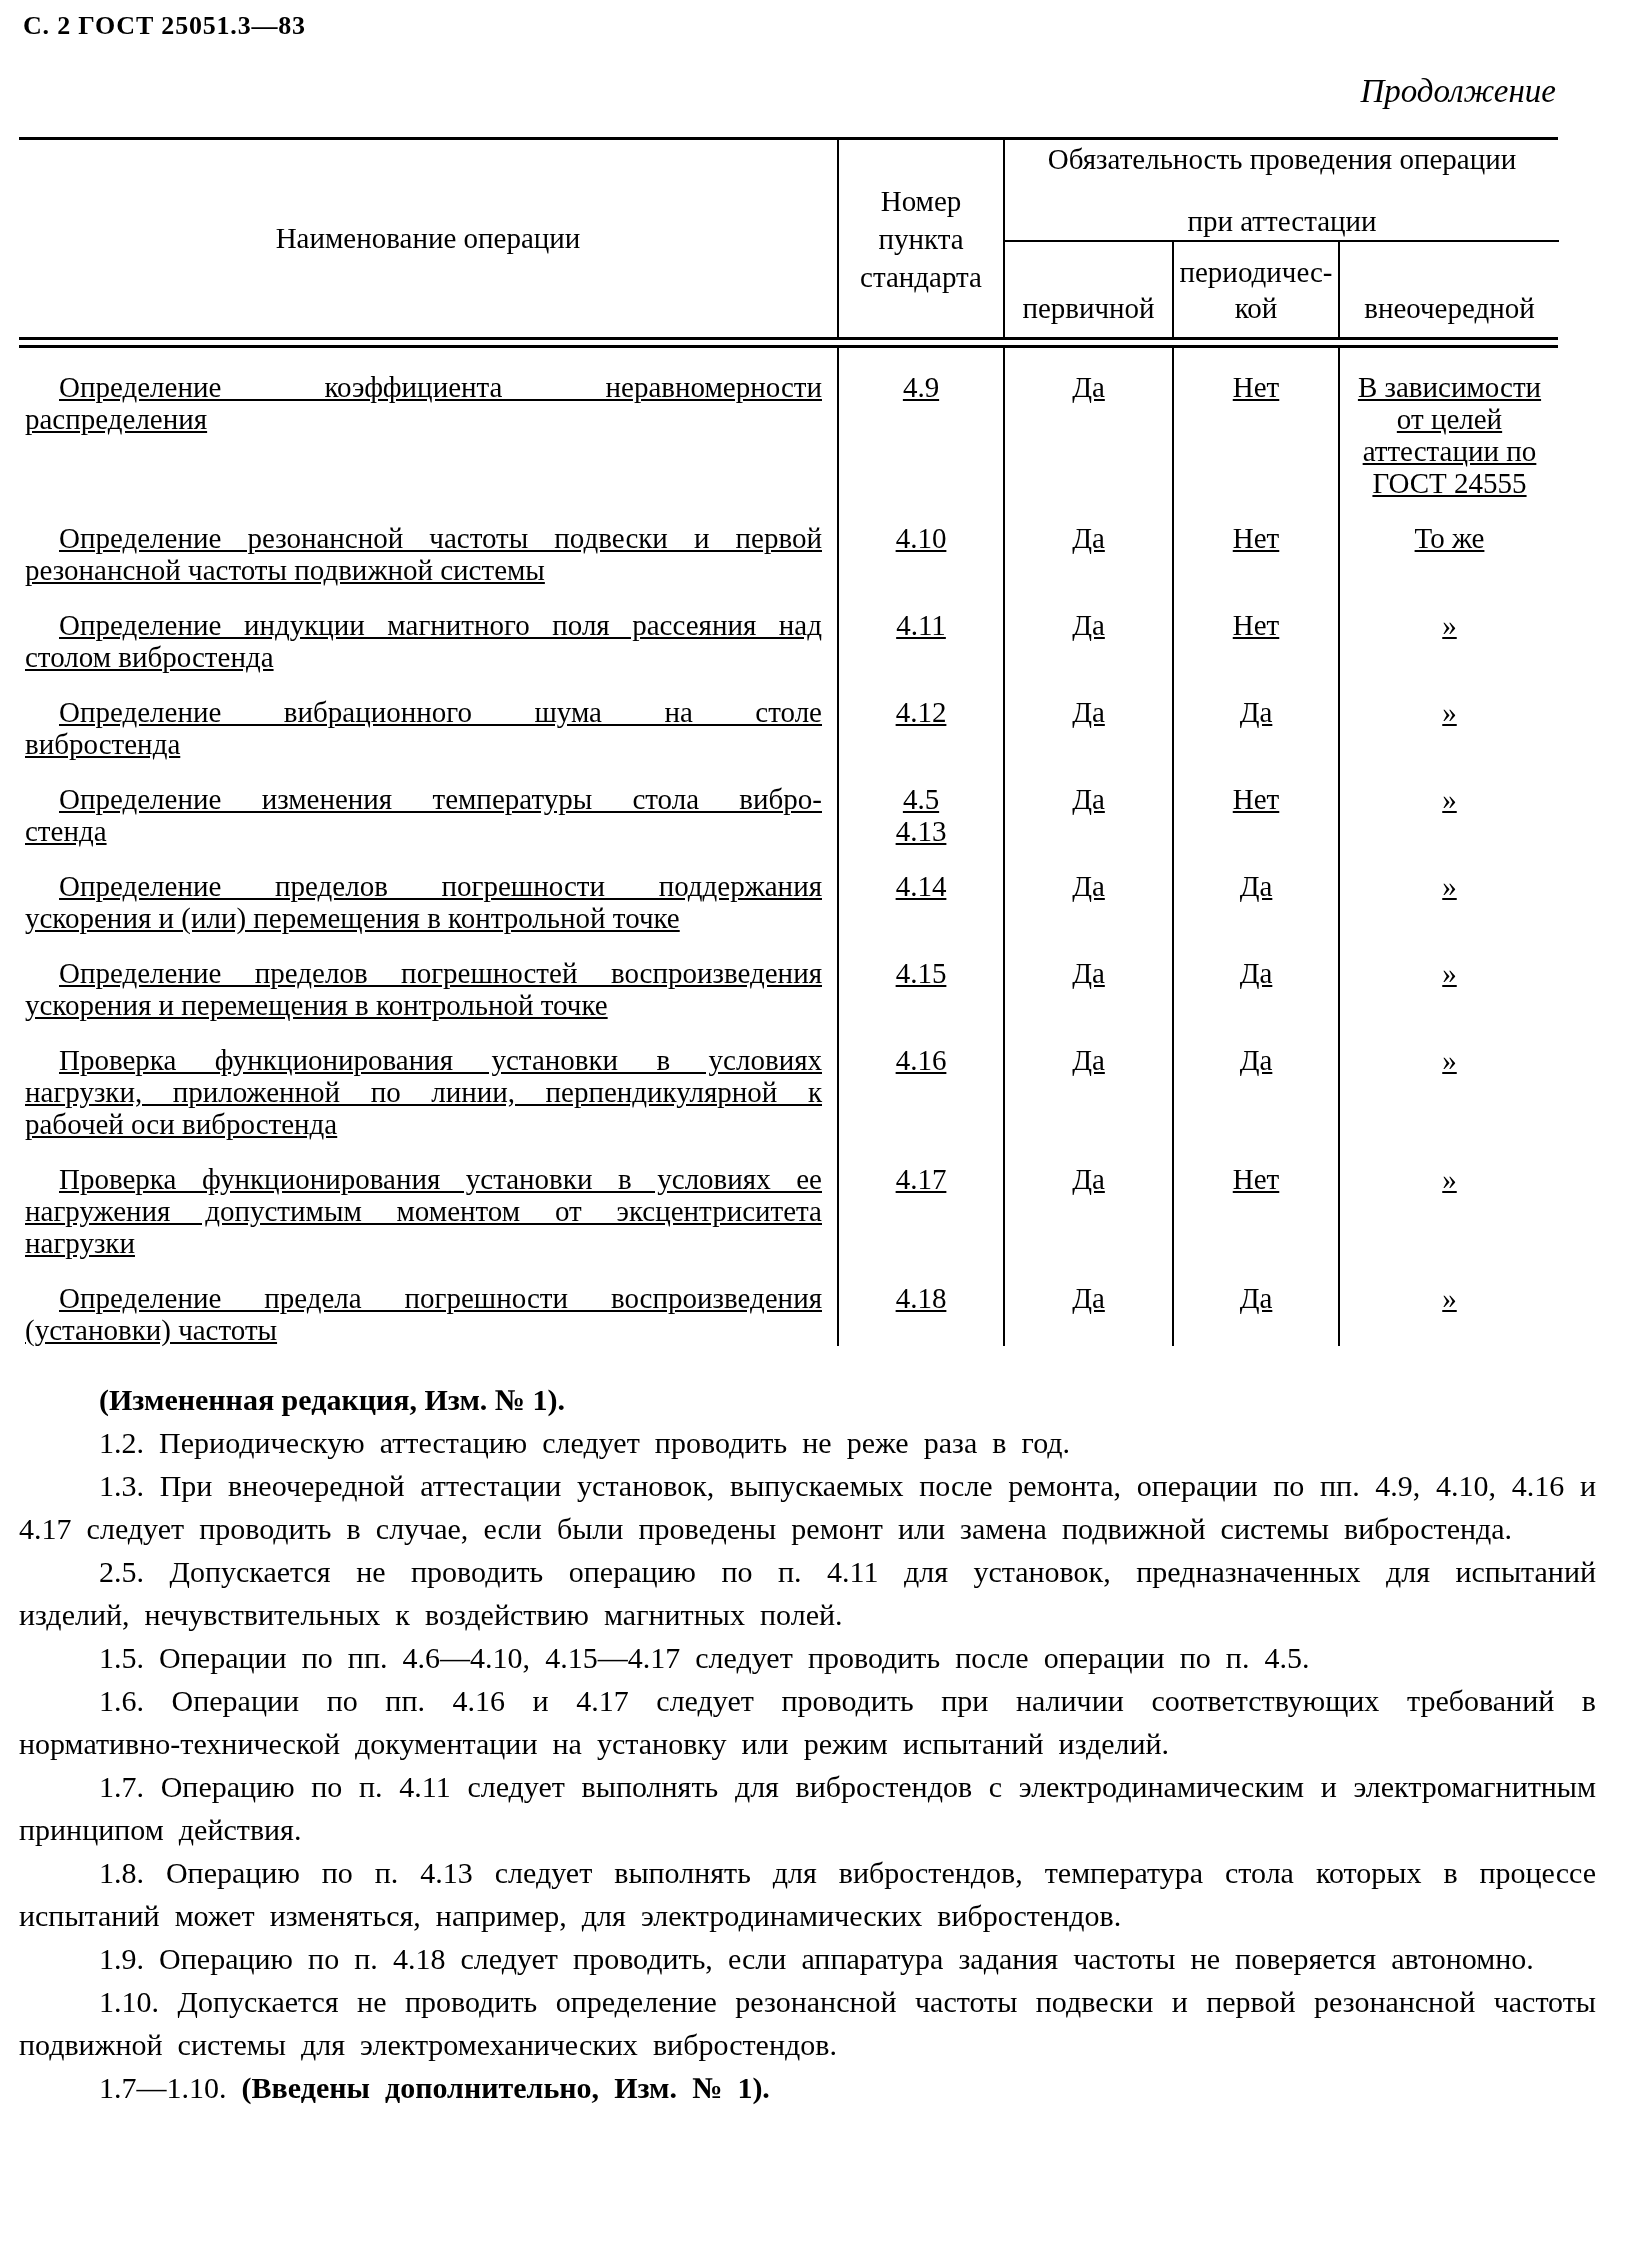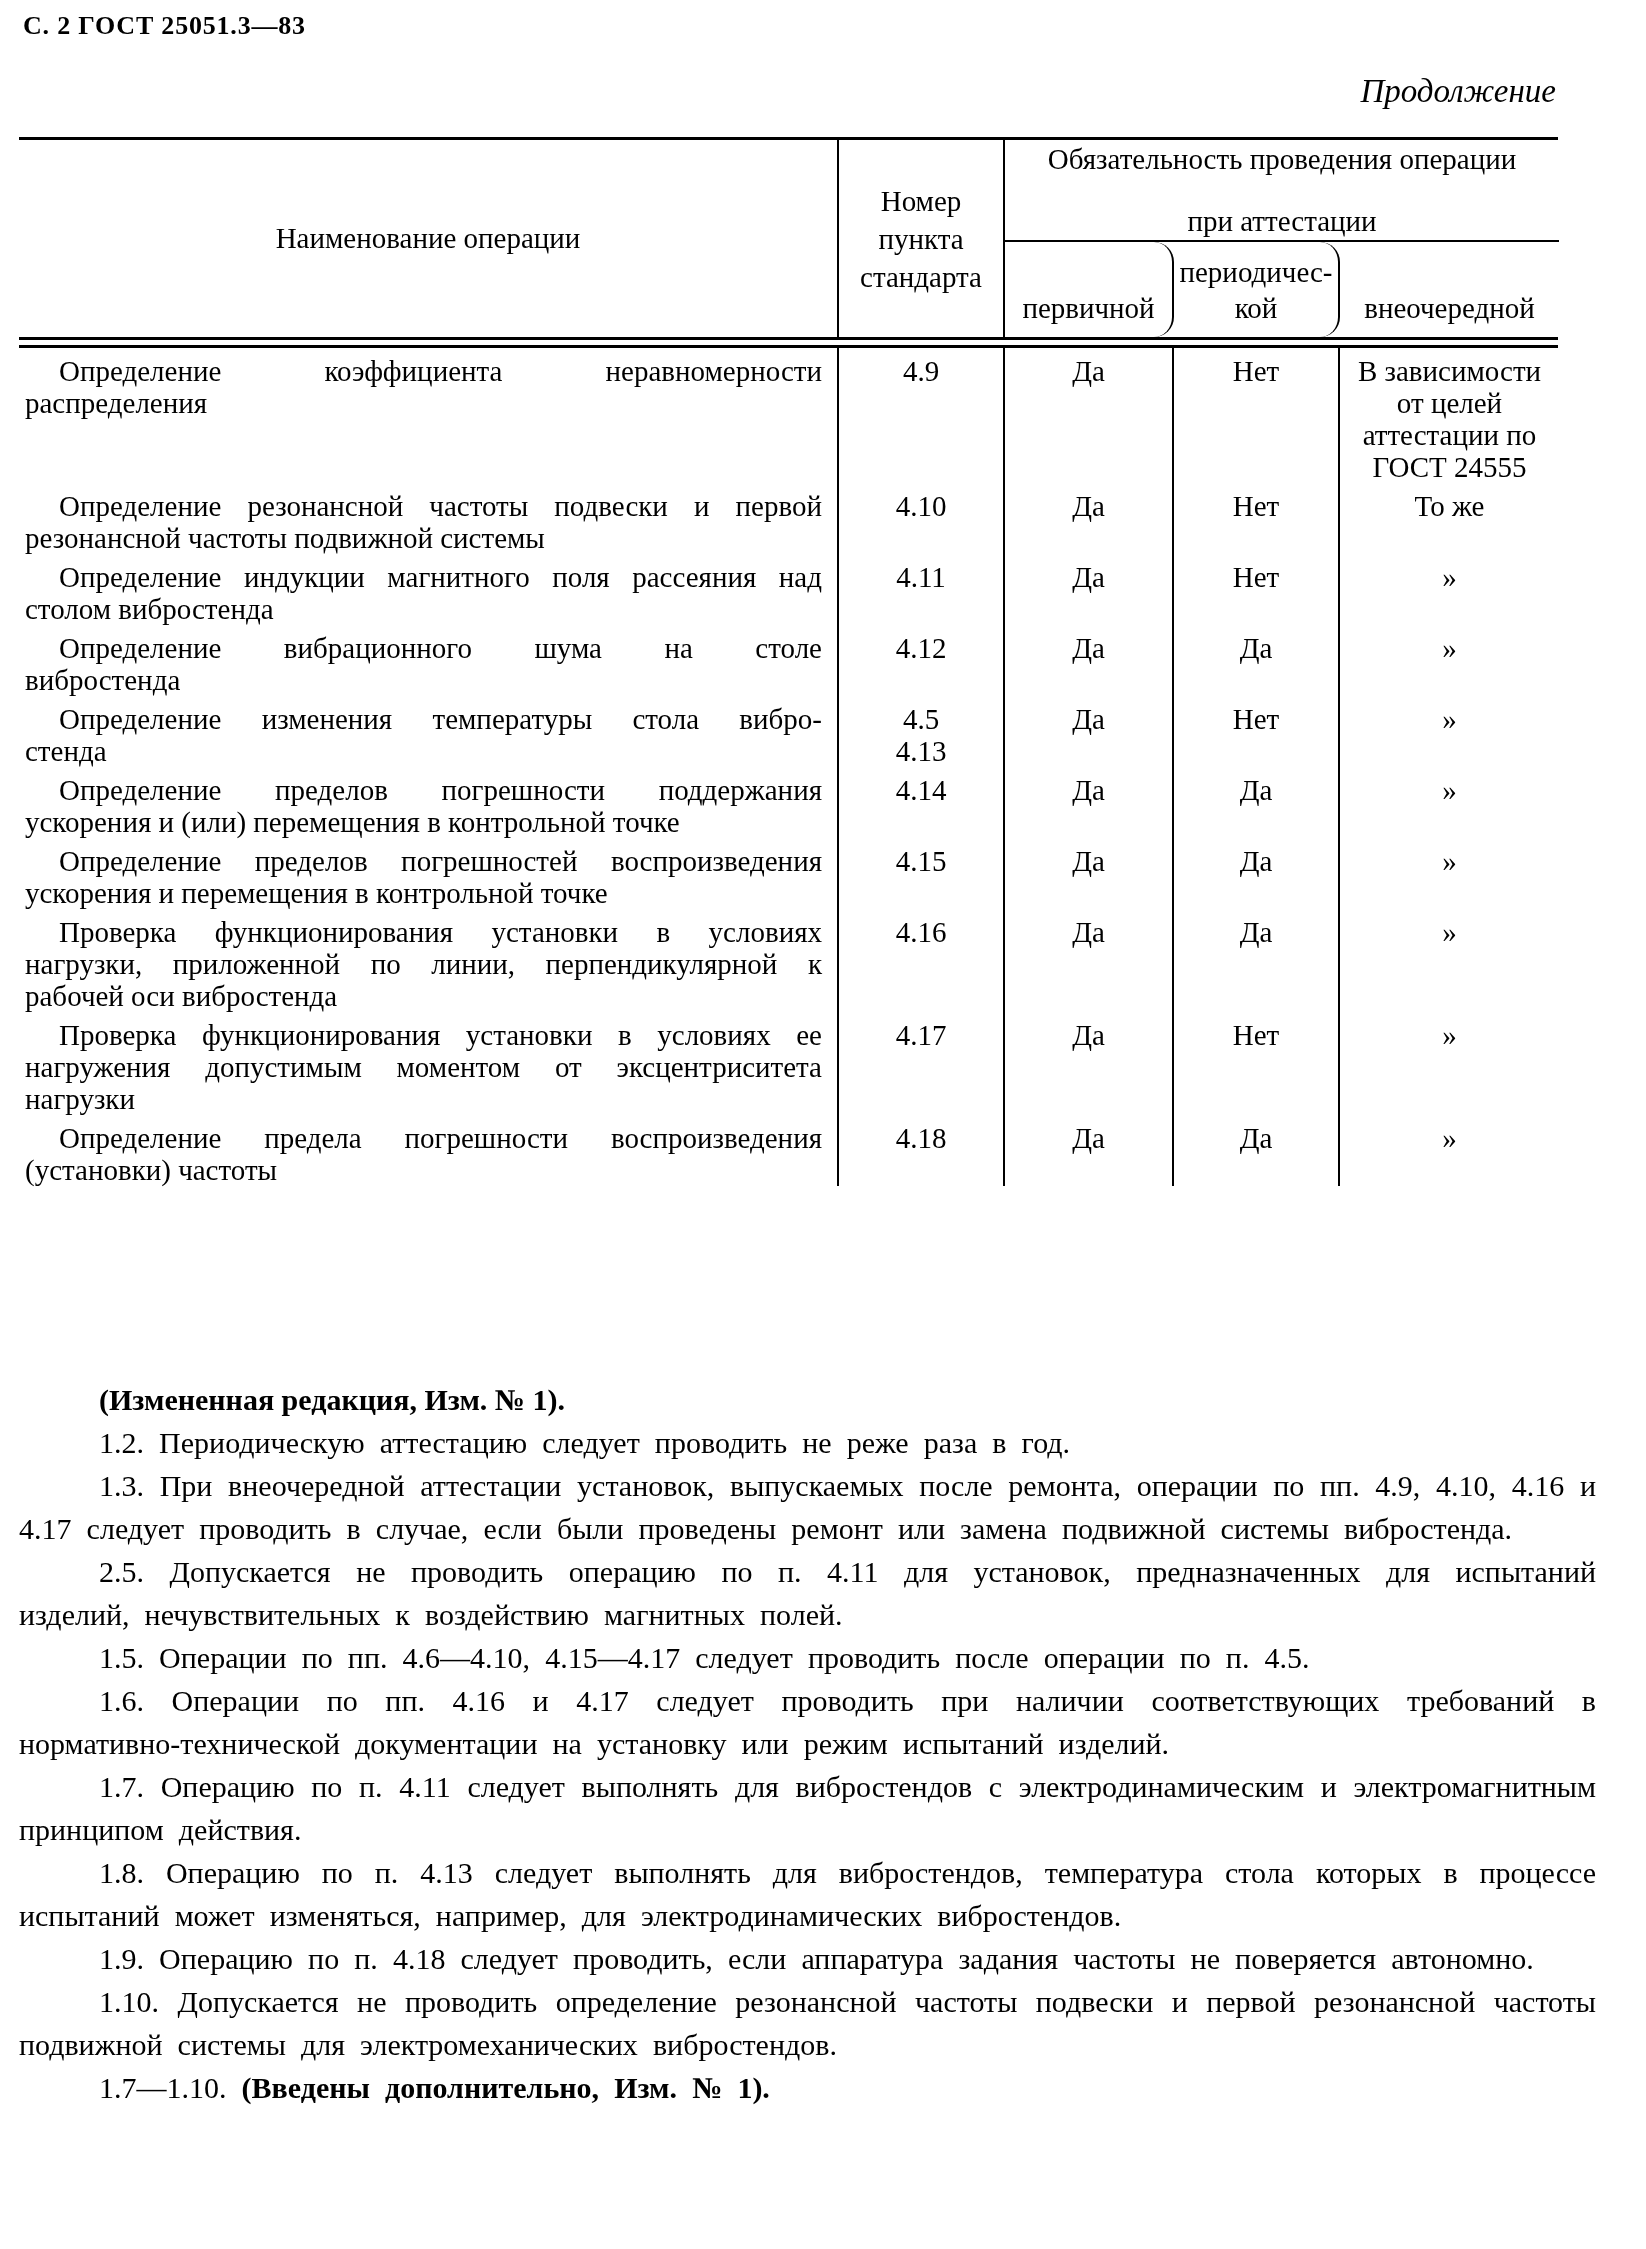--- a/index.html
+++ b/index.html
@@ -34,32 +34,32 @@
     display:flex;flex-direction:column;align-items:center;justify-content:center;
     line-height:38px;text-align:center;
   }
   .h-group{
     grid-column:3/6;grid-row:1;border-bottom:2.3px solid #000;
     display:flex;flex-direction:column;align-items:center;justify-content:space-between;
     padding-bottom:0;line-height:38px;text-align:center;
   }
   .h-sub{
     grid-row:2;display:flex;flex-direction:column;align-items:center;justify-content:flex-end;
-    padding-bottom:10.6px;line-height:36px;text-align:center;border-radius:20px;
+    padding-bottom:10.6px;line-height:36px;text-align:center;
   }
   .h-sub.s3{grid-column:3;border-right:2.3px solid #000;}
   .h-sub.s4{grid-column:4;border-right:2.3px solid #000;}
   .h-sub.s5{grid-column:5;}
   .dline{height:5.3px;border-top:3px solid #000;border-bottom:3px solid #000;}
   .tbody{
     display:grid;
     grid-template-columns:820px 166px 169px 166px 219px;
     font-size:29px;
   }
-  .bcell{padding-top:7px;line-height:32px;}
+  .bcell{padding-top:23px;line-height:32px;text-decoration:underline;}
   .c1{padding-left:6px;padding-right:15px;border-right:2.3px solid #000;text-align:left;}
   .c2{text-align:center;border-right:2.3px solid #000;}
   .c3{text-align:center;border-right:2.3px solid #000;}
   .c4{text-align:center;border-right:2.3px solid #000;}
   .c5{text-align:center;}
   .ln{display:block;}
   .ln.j{text-align:justify;text-align-last:justify;}
   .ln.i{text-indent:34px;}
   .notes{
     position:absolute;left:19px;top:1378px;width:1577px;

